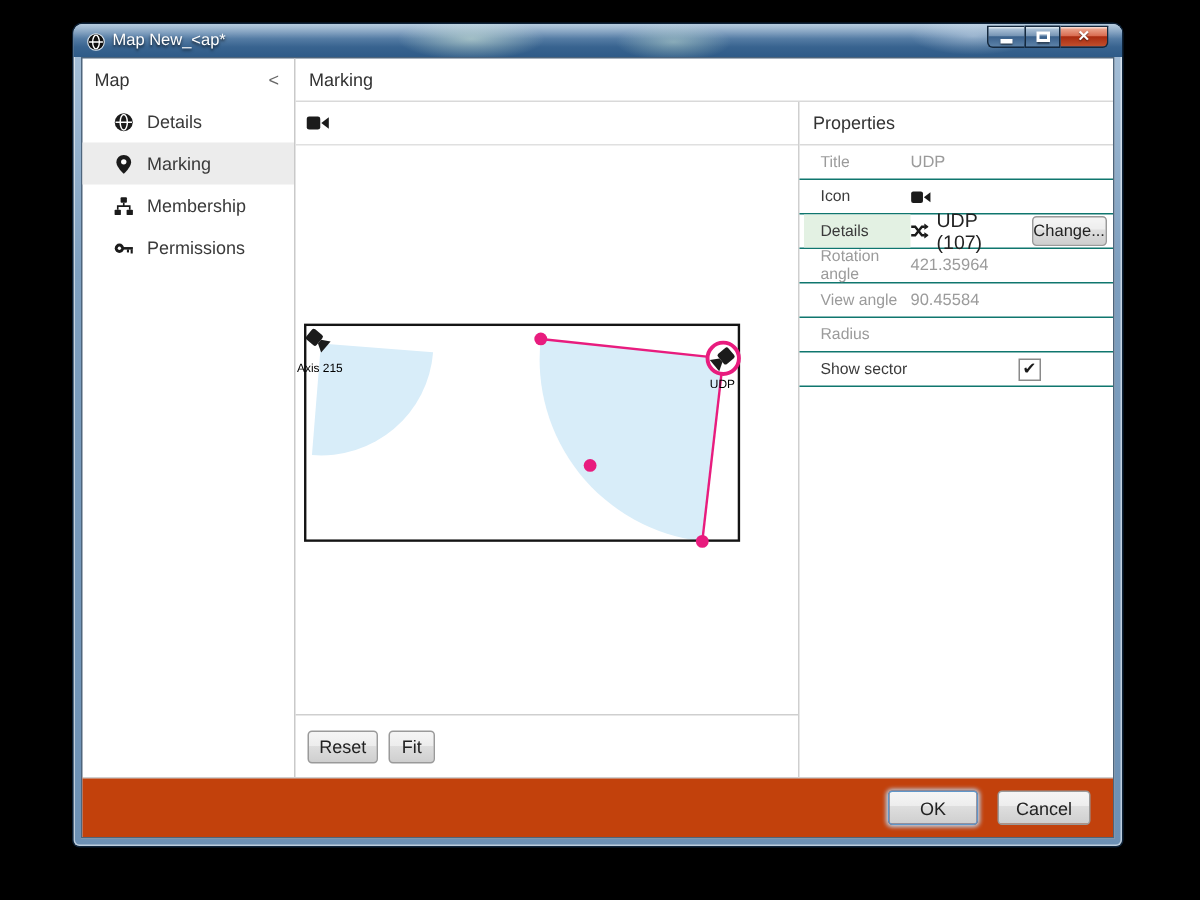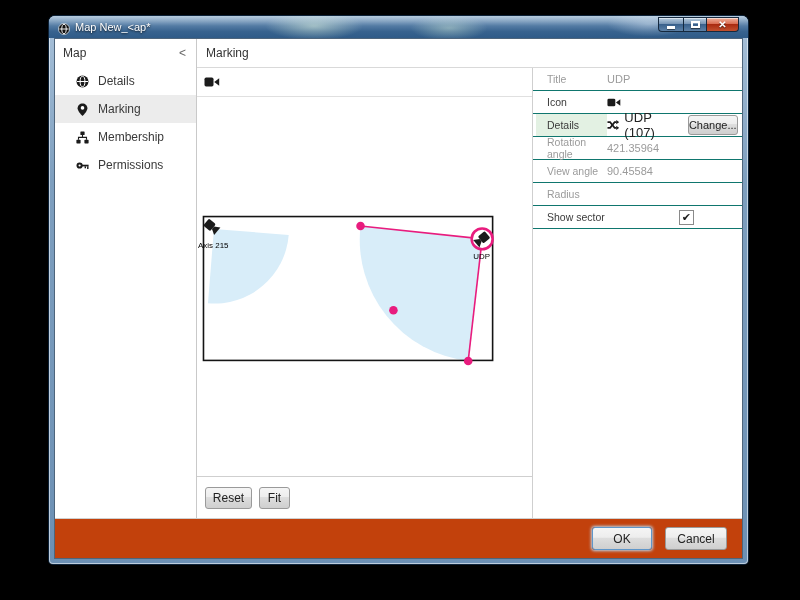--- a/index.html
+++ b/index.html
@@ -212,20 +212,23 @@
               </svg>
             </div>
 
             <div class="bottom-bar">
               <div class="btn btn-reset">Reset</div>
               <div class="btn btn-fit">Fit</div>
             </div>
           </div>
 
           <div class="properties">
+            <div class="pane-header">
+              <span>Properties</span>
+            </div>
 
             <div class="prop-row disabled">
               <span class="prop-label">Title</span>
               <span class="prop-value">UDP</span>
             </div>
 
             <div class="prop-row">
               <span class="prop-label">Icon</span>
               <span class="prop-value">
                 <svg viewBox="0 0 16 12" width="14" height="11">

